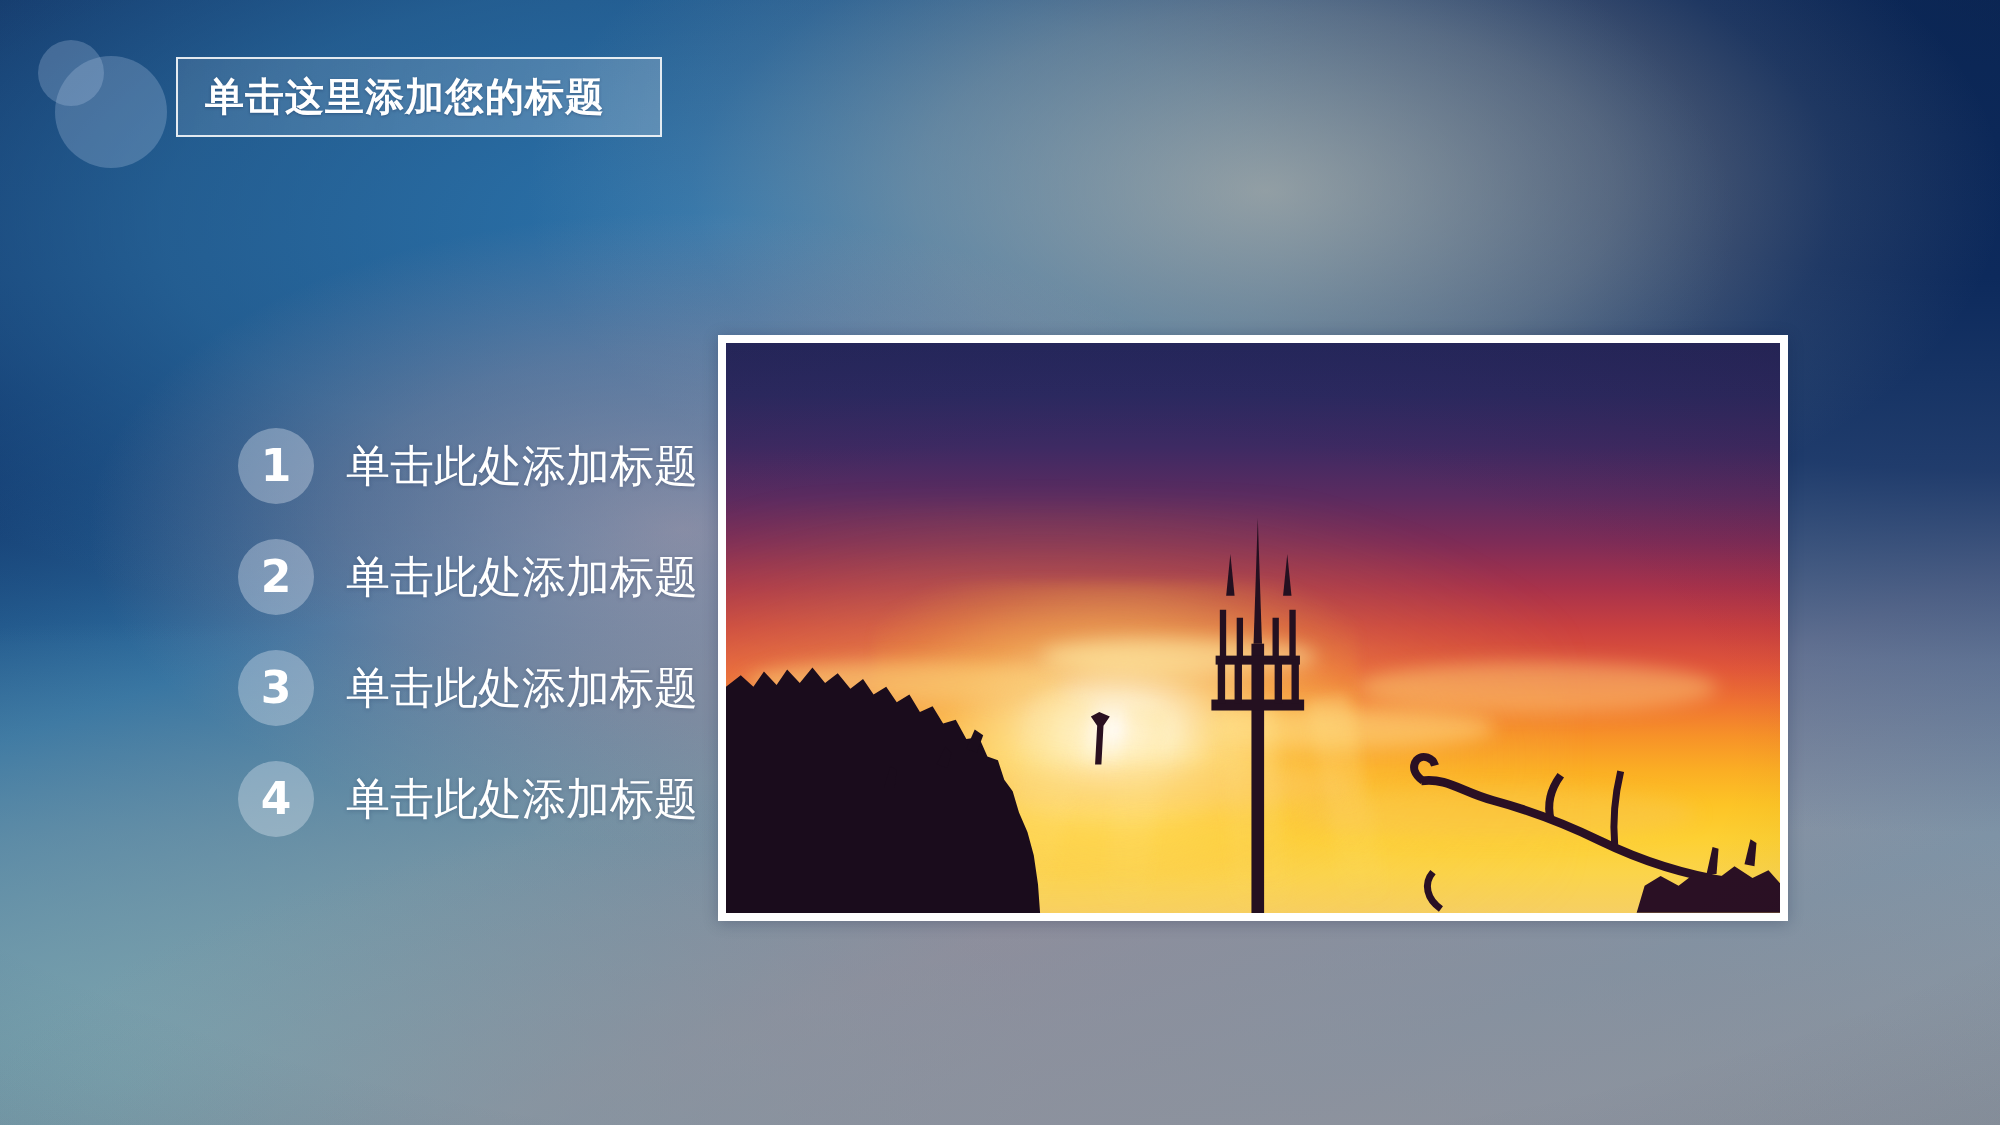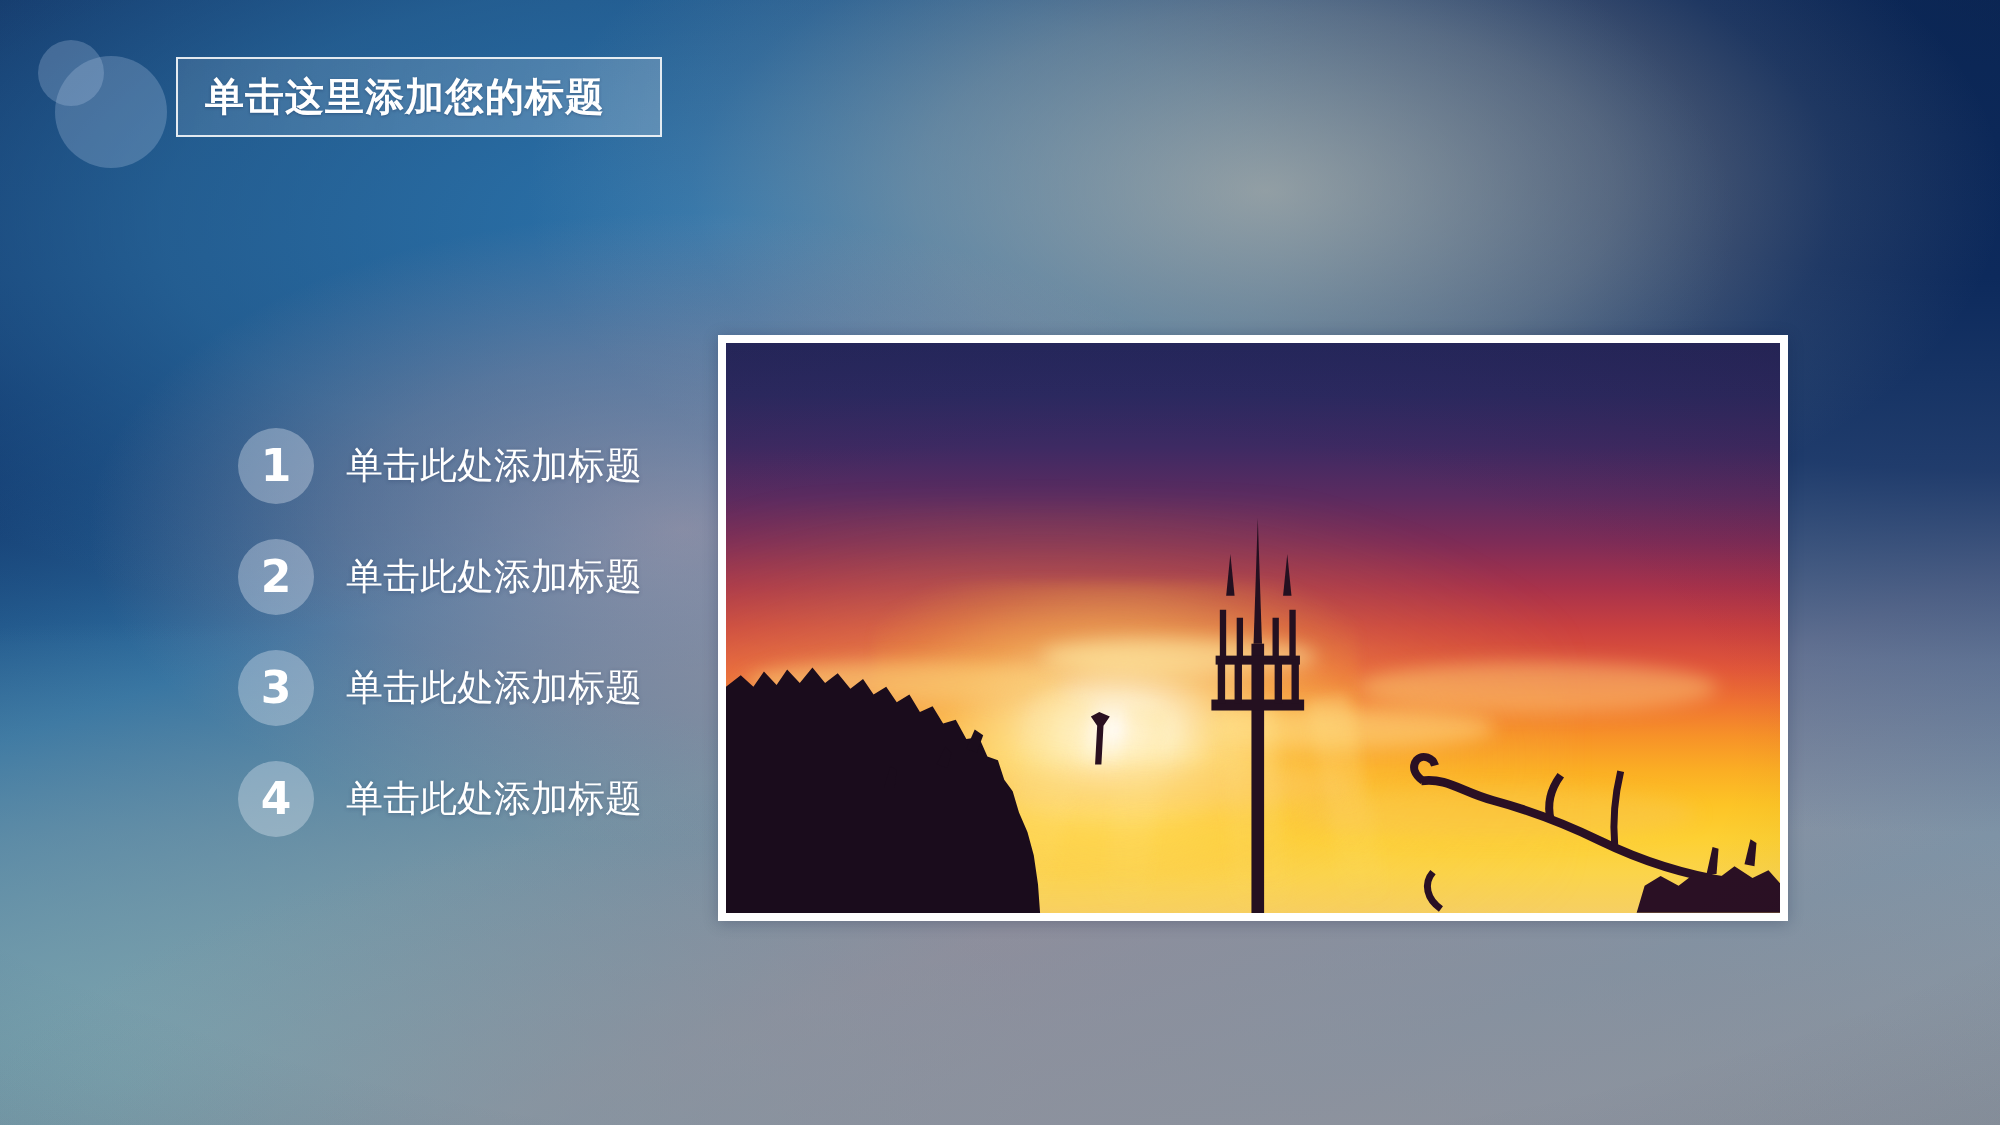--- a/index.html
+++ b/index.html
@@ -153,21 +153,21 @@
     justify-content: center;
     color: #ffffff;
     font-size: 44px;
     font-weight: bold;
     line-height: 1;
     box-sizing: border-box;
   }
   .item-label {
     margin-left: 32px;
     color: #ffffff;
-    font-size: 37px;
+    font-size: 44px;
     white-space: nowrap;
     text-shadow: 0 1px 4px rgba(20,40,80,0.30);
   }
 
   
   #photo-frame {
     position: absolute;
     left: 718px;  top: 335px;
     width: 1070px; height: 586px;
     background: #ffffff;

